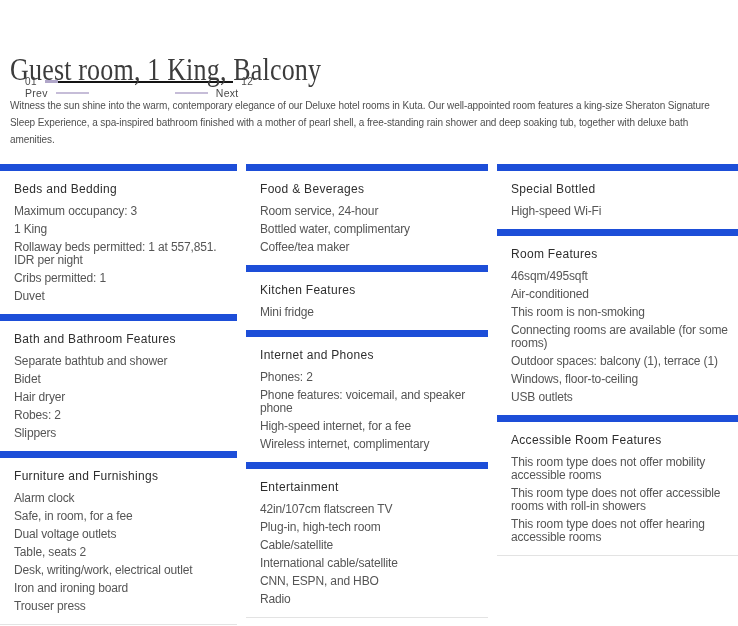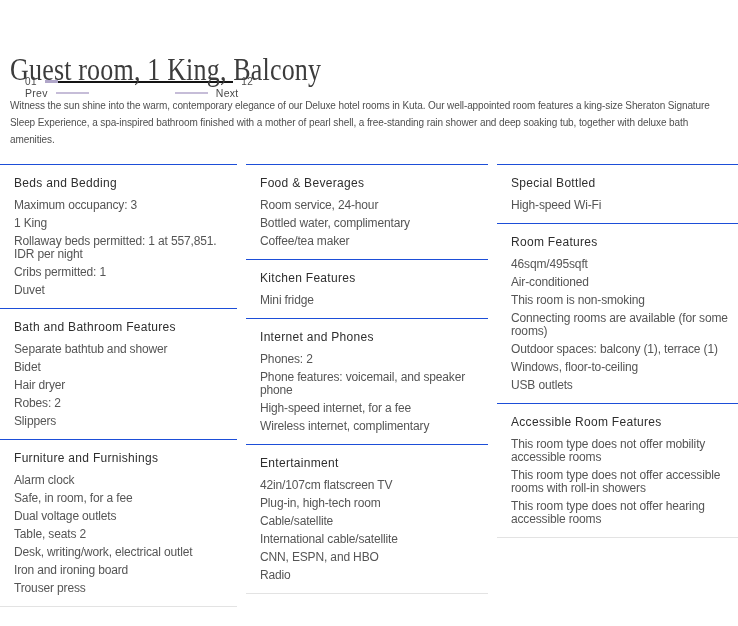--- a/index.html
+++ b/index.html
@@ -55,21 +55,21 @@
     margin-top: 16px;
     display: flex;
     justify-content: space-between;
     align-items: flex-start;
   }
   .feature-col { border-bottom: 1px solid #e3e3e3; }
   .feature-col:nth-child(1) { width: 237px; }
   .feature-col:nth-child(2) { width: 242px; }
   .feature-col:nth-child(3) { width: 241px; }
   .feature-section {
-    border-top: 1px solid #1d4ed8;
+    border-top: 7px solid #1d4ed8;
     padding: 10px 6px 9px 14px;
   }
   .feature-section h3 {
     font-size: 12px;
     font-weight: 400;
     color: #2e2e2e;
     letter-spacing: 0.3px;
     line-height: 16px;
     margin-bottom: 8px;
   }

